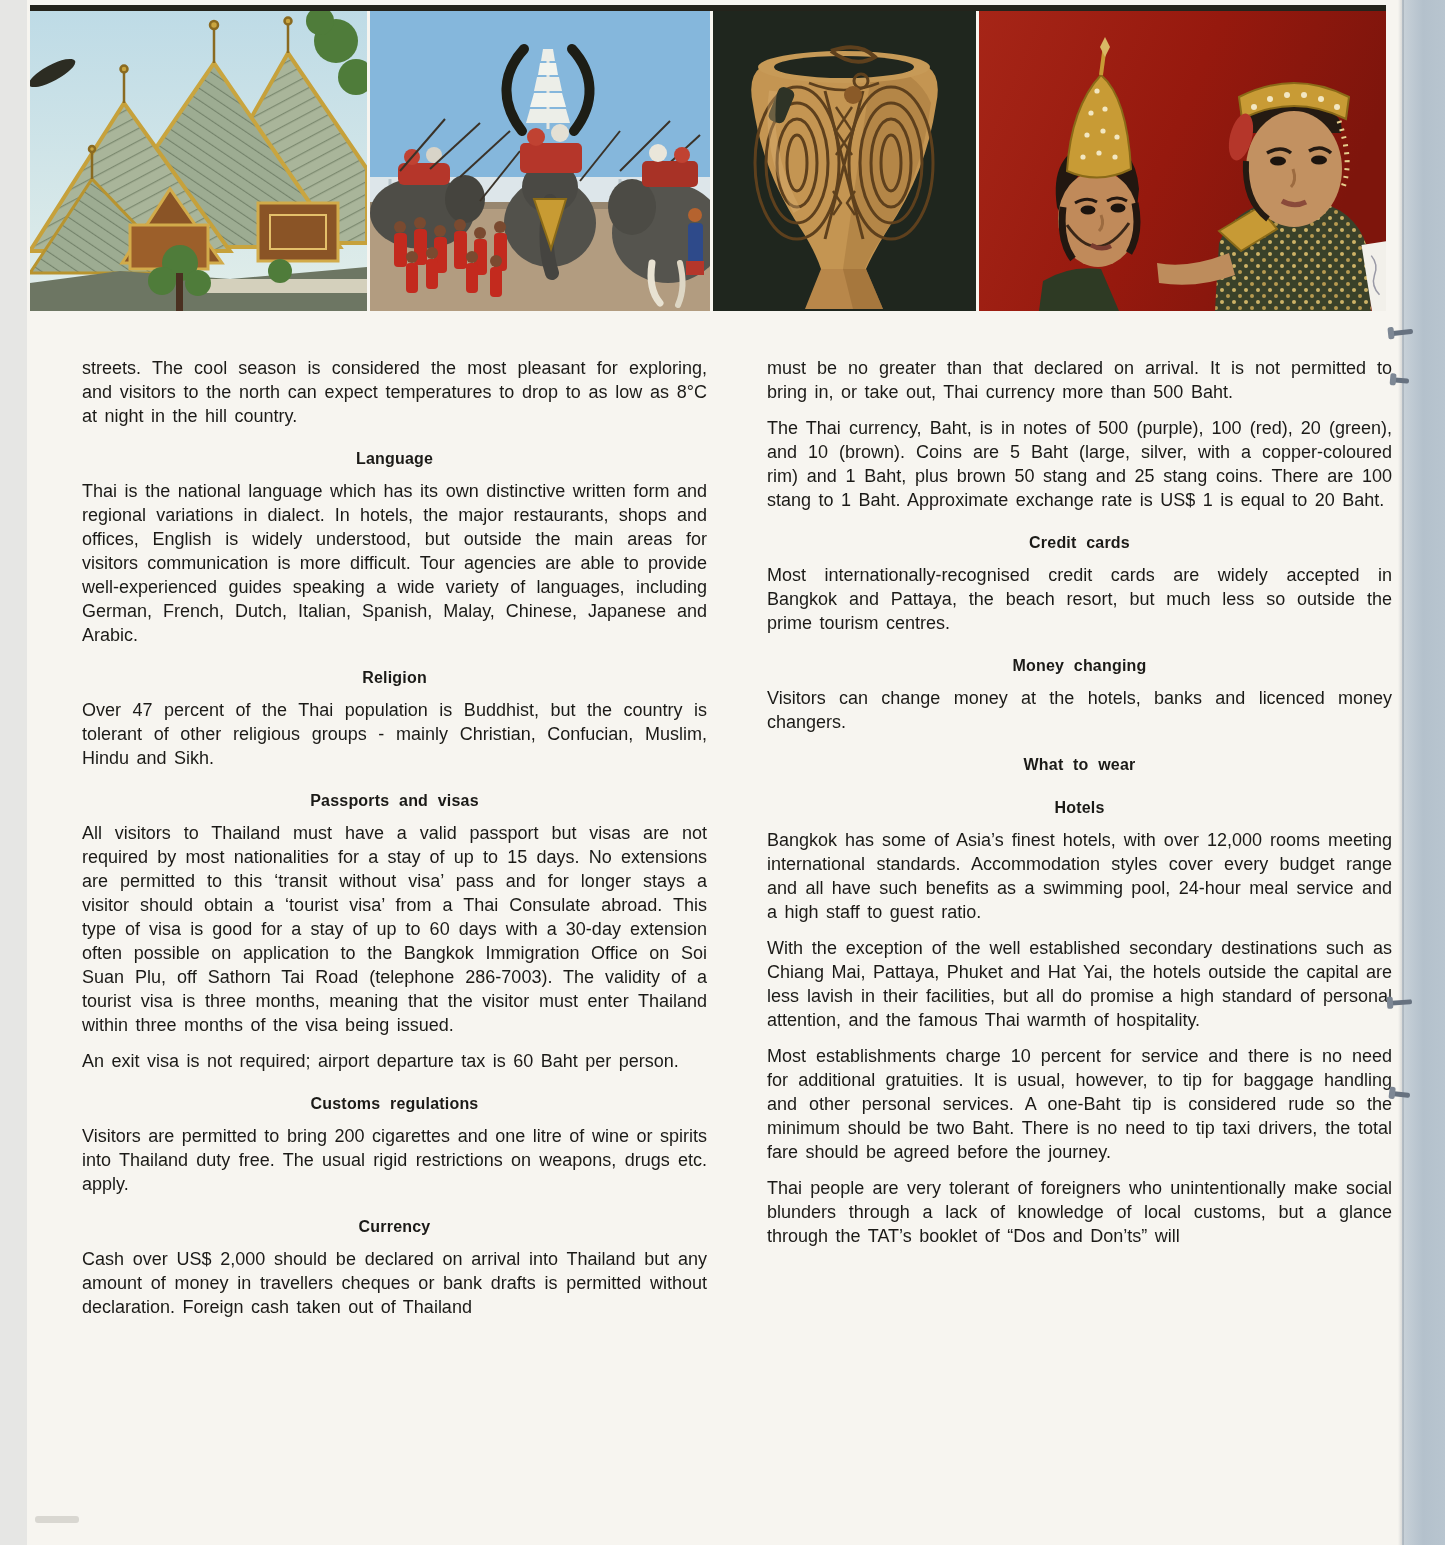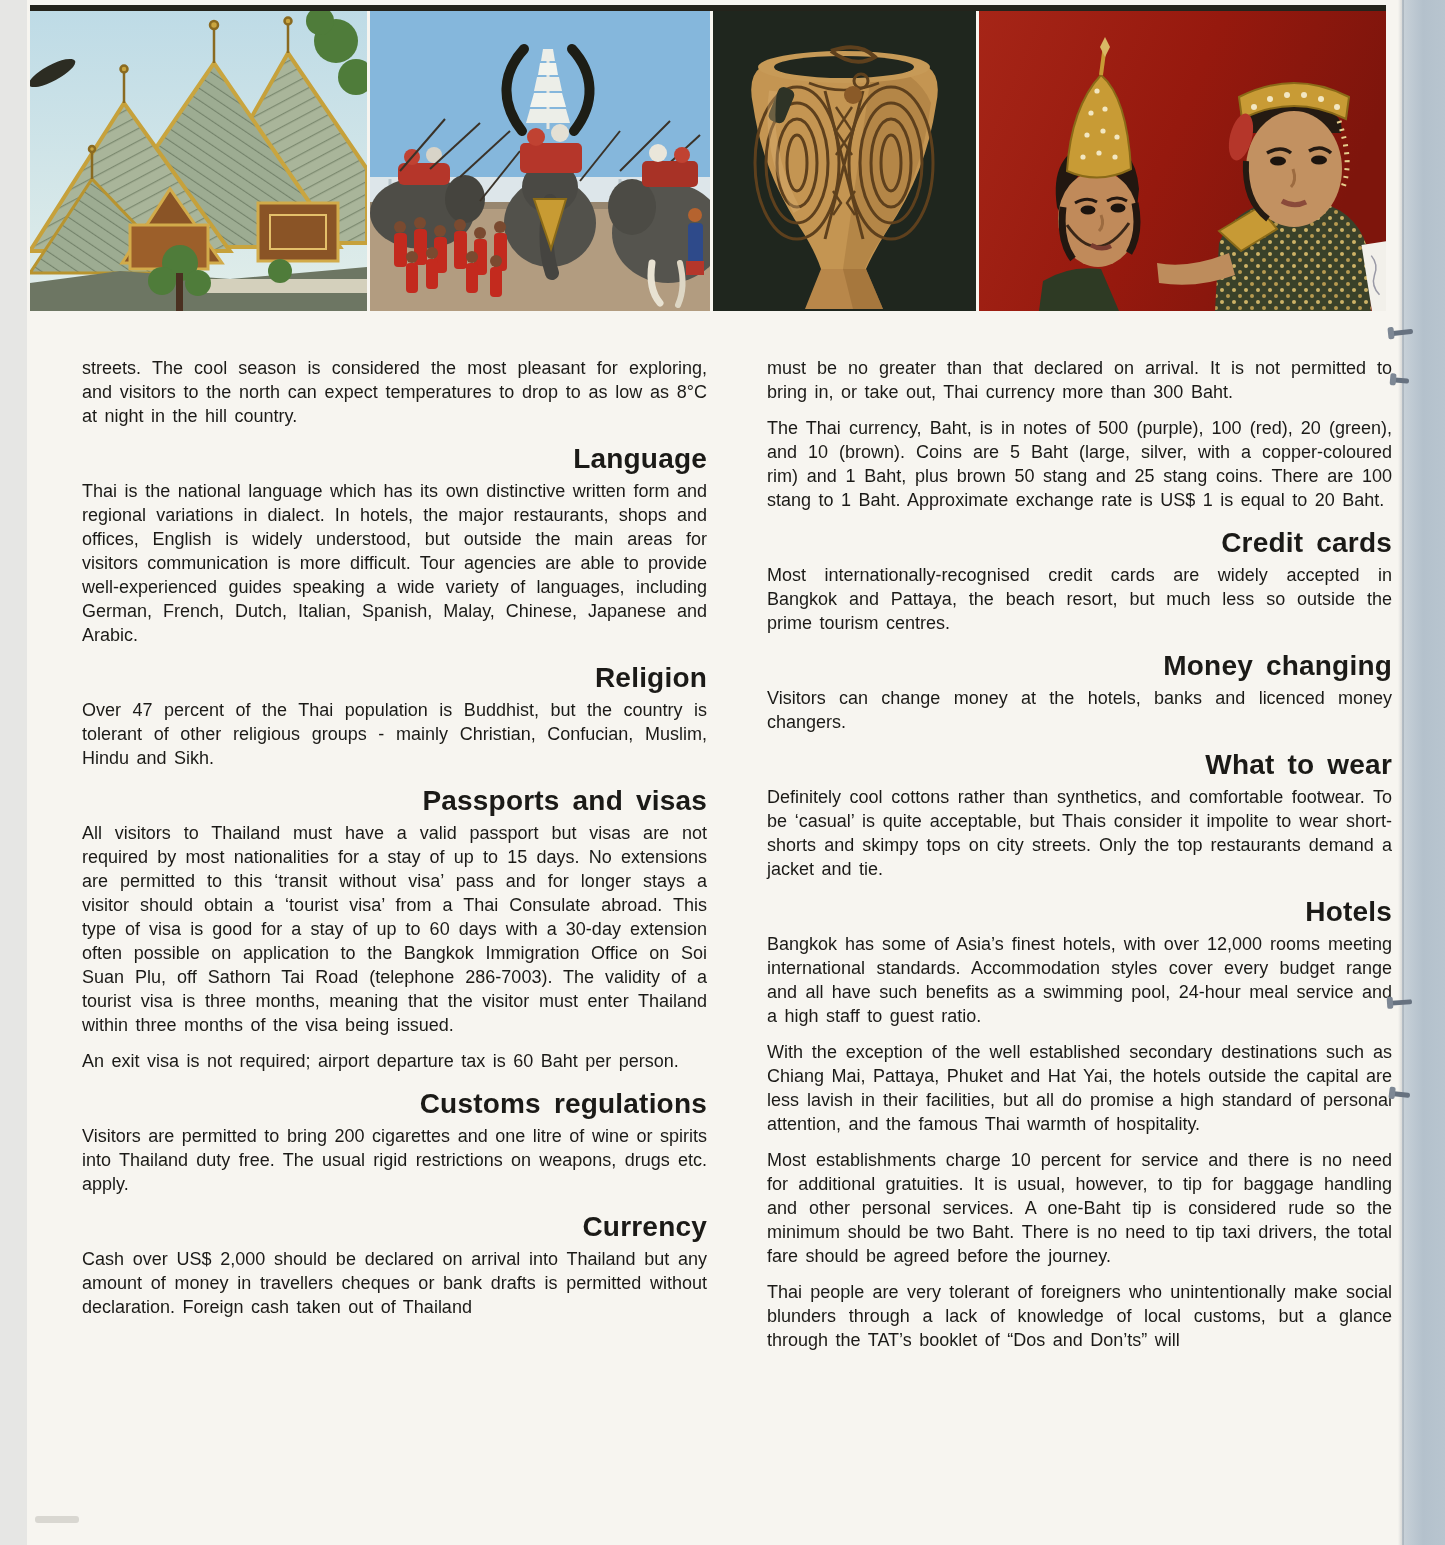--- a/index.html
+++ b/index.html
@@ -20,23 +20,23 @@
   .photo-3 { left:683px; width:263px; }
   .photo-4 { left:949px; width:407px; }
   
   .content {
     position:absolute; left:55px; top:356px; width:1310px;
     display:flex; gap:60px;
   }
   .col { width:625px; font-size:18px; line-height:24px; text-align:justify; word-spacing:2.5px; }
   .col p { margin:0 0 12px 0; }
   .col h2 {
-    font-size:28px; line-height:25px; font-weight:bold;
+    font-size:16px; line-height:25px; font-weight:bold;
     margin:18px 0 8px 0; word-spacing:5px; letter-spacing:0.2px;
-    text-align:right;
+    text-align:center;
   }
   
   .edge-strip {
     position:absolute; right:0; top:0; width:70px; height:1545px;
     background:linear-gradient(to right,#c9d2d9 0%,#b4c1cc 30%,#b9c6d0 70%,#cdd6dc 96%,#eef1f2 100%);
   }
   .edge-strip::before {
     content:""; position:absolute; left:-4px; top:0; width:6px; height:100%;
     background:linear-gradient(to right, rgba(120,130,140,0.0), rgba(120,130,140,0.35));
   }
@@ -354,31 +354,30 @@
 
 
       <h2>Customs regulations</h2>
       <p>Visitors are permitted to bring 200 cigarettes and one litre of wine or spirits into Thailand duty free. The usual rigid restrictions on weapons, drugs etc. apply.</p>
 
       <h2>Currency</h2>
       <p>Cash over US$ 2,000 should be declared on arrival into Thailand but any amount of money in travellers cheques or bank drafts is permitted without declaration. Foreign cash taken out of Thailand</p>
     </div>
 
     <div class="col">
-      <p>must be no greater than that declared on arrival. It is not permitted to bring in, or take out, Thai currency more than 300 Baht.</p>
+      <p>must be no greater than that declared on arrival. It is not permitted to bring in, or take out, Thai currency more than 500 Baht.</p>
       <p>The Thai currency, Baht, is in notes of 500 (purple), 100 (red), 20 (green), and 10 (brown). Coins are 5 Baht (large, silver, with a copper-coloured rim) and 1 Baht, plus brown 50 stang and 25 stang coins. There are 100 stang to 1 Baht. Approximate exchange rate is US$ 1 is equal to 20 Baht.</p>
 
       <h2>Credit cards</h2>
       <p>Most internationally-recognised credit cards are widely accepted in Bangkok and Pattaya, the beach resort, but much less so outside the prime tourism centres.</p>
 
       <h2>Money changing</h2>
       <p>Visitors can change money at the hotels, banks and licenced money changers.</p>
 
       <h2>What to wear</h2>
-      <p>Definitely cool cottons rather than synthetics, and comfortable footwear. To be ‘casual’ is quite acceptable, but Thais consider it impolite to wear short-shorts and skimpy tops on city streets. Only the top restaurants demand a jacket and tie.</p>
 
       <h2>Hotels</h2>
       <p>Bangkok has some of Asia’s finest hotels, with over 12,000 rooms meeting international standards. Accommodation styles cover every budget range and all have such benefits as a swimming pool, 24-hour meal service and a high staff to guest ratio.</p>
       <p>With the exception of the well established secondary destinations such as Chiang Mai, Pattaya, Phuket and Hat Yai, the hotels outside the capital are less lavish in their facilities, but all do promise a high standard of personal attention, and the famous Thai warmth of hospitality.</p>
 
       <p>Most establishments charge 10 percent for service and there is no need for additional gratuities. It is usual, however, to tip for baggage handling and other personal services. A one-Baht tip is considered rude so the minimum should be two Baht. There is no need to tip taxi drivers, the total fare should be agreed before the journey.</p>
 
       <p>Thai people are very tolerant of foreigners who unintentionally make social blunders through a lack of knowledge of local customs, but a glance through the TAT’s booklet of “Dos and Don’ts” will</p>
     </div>
   </div>

